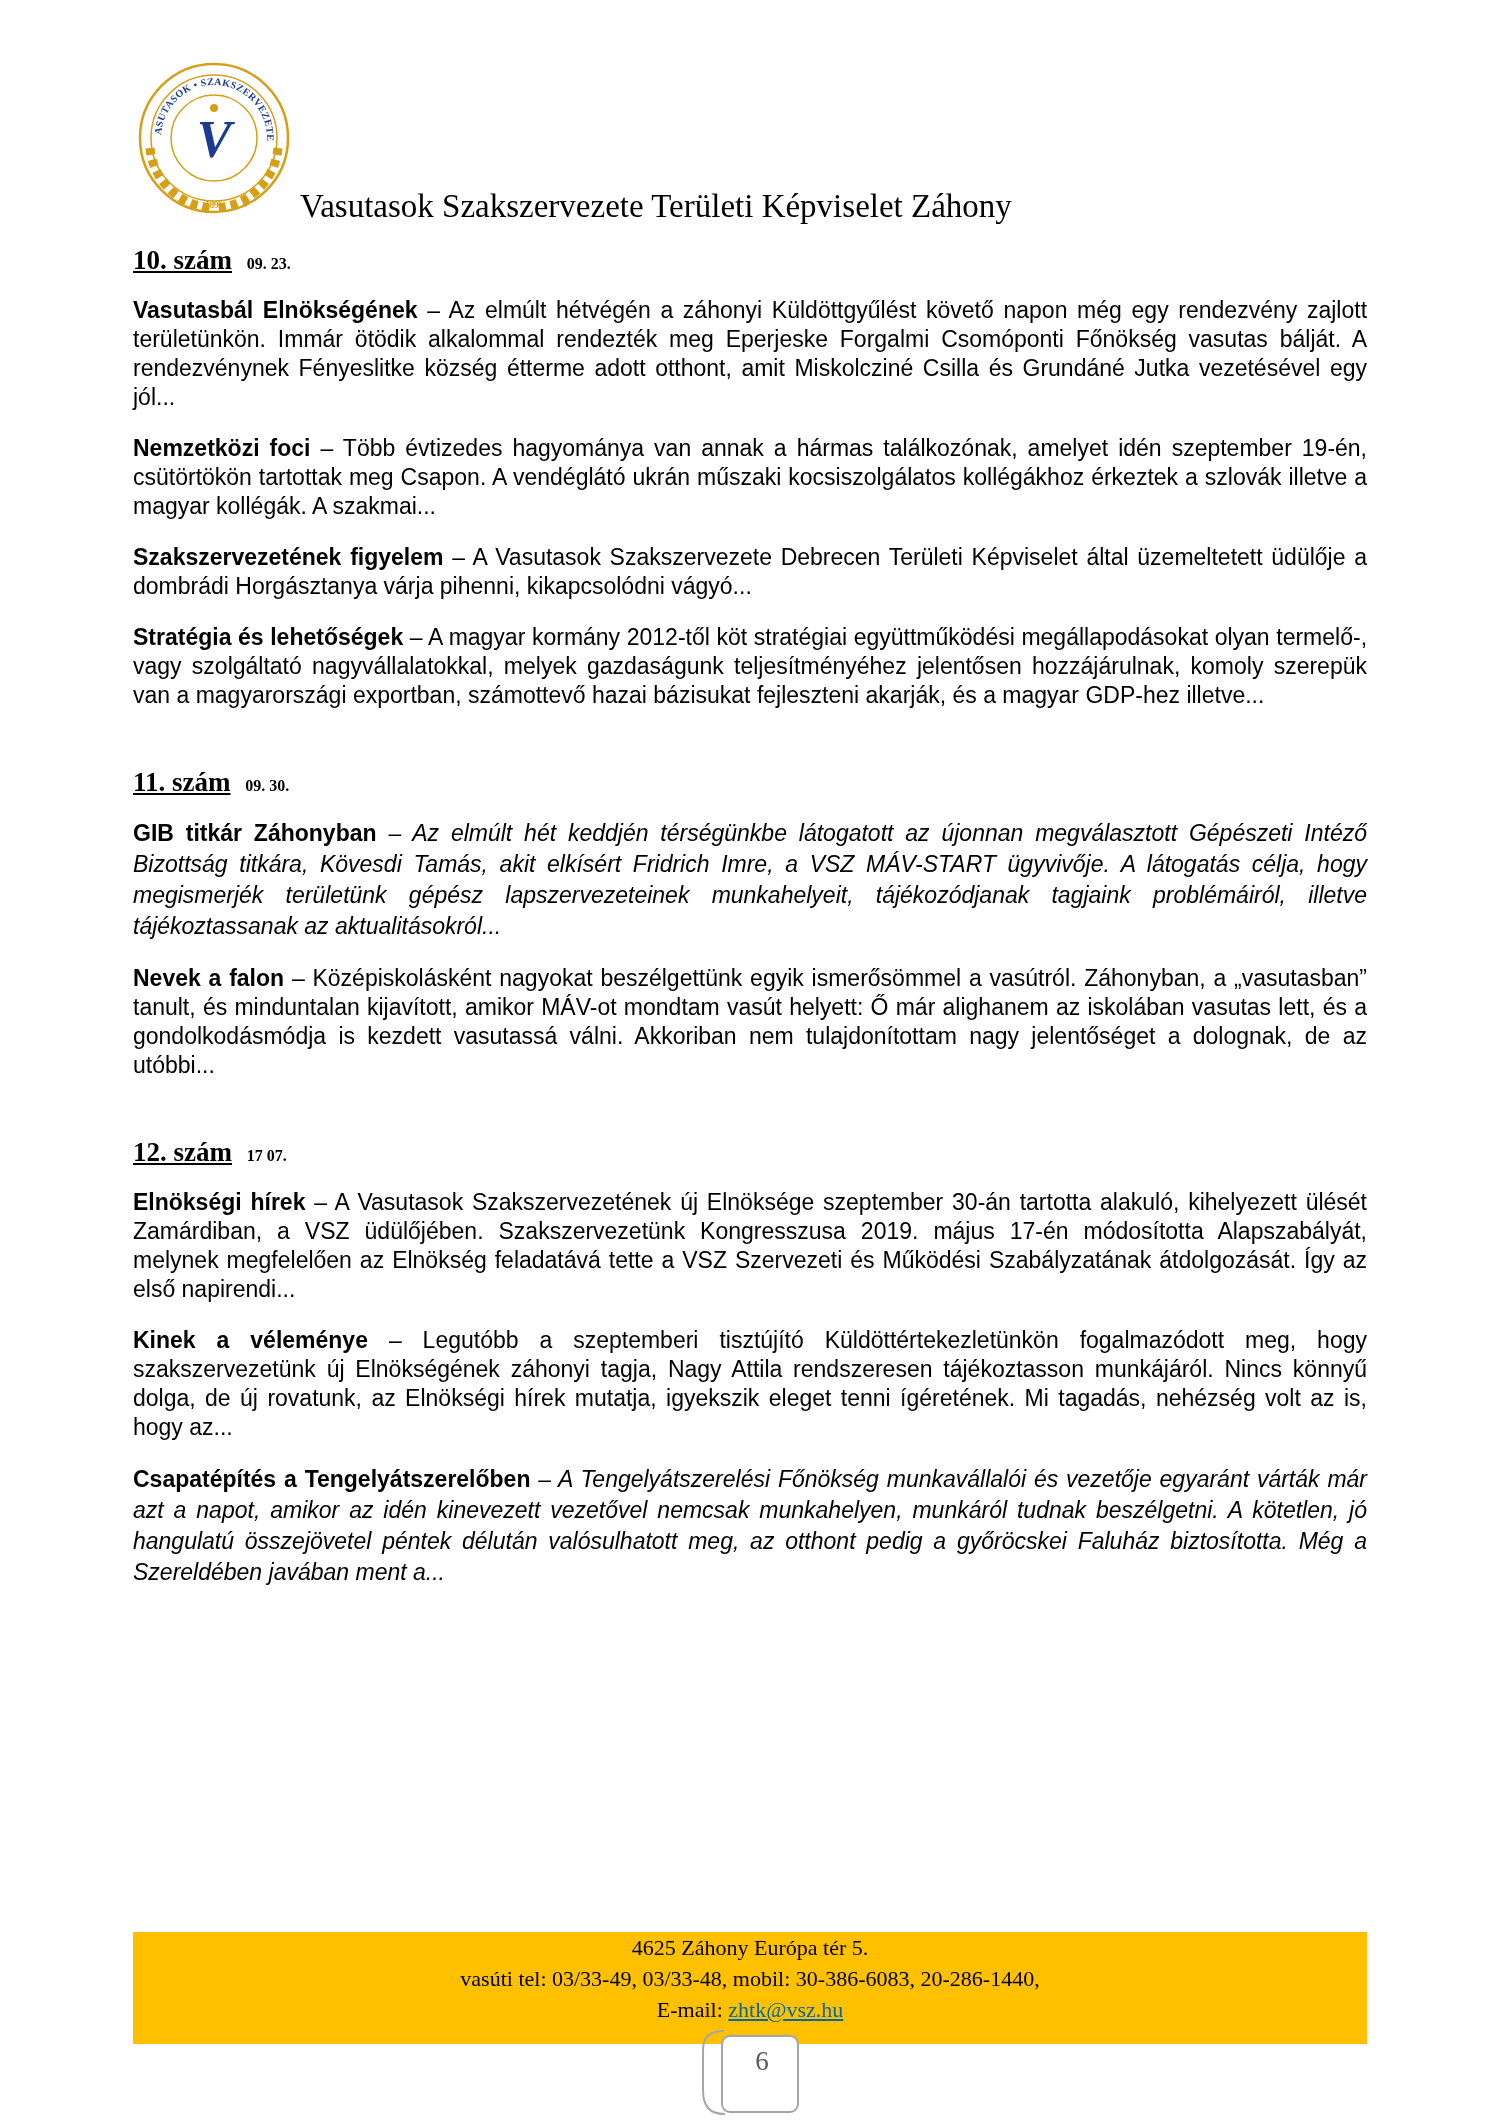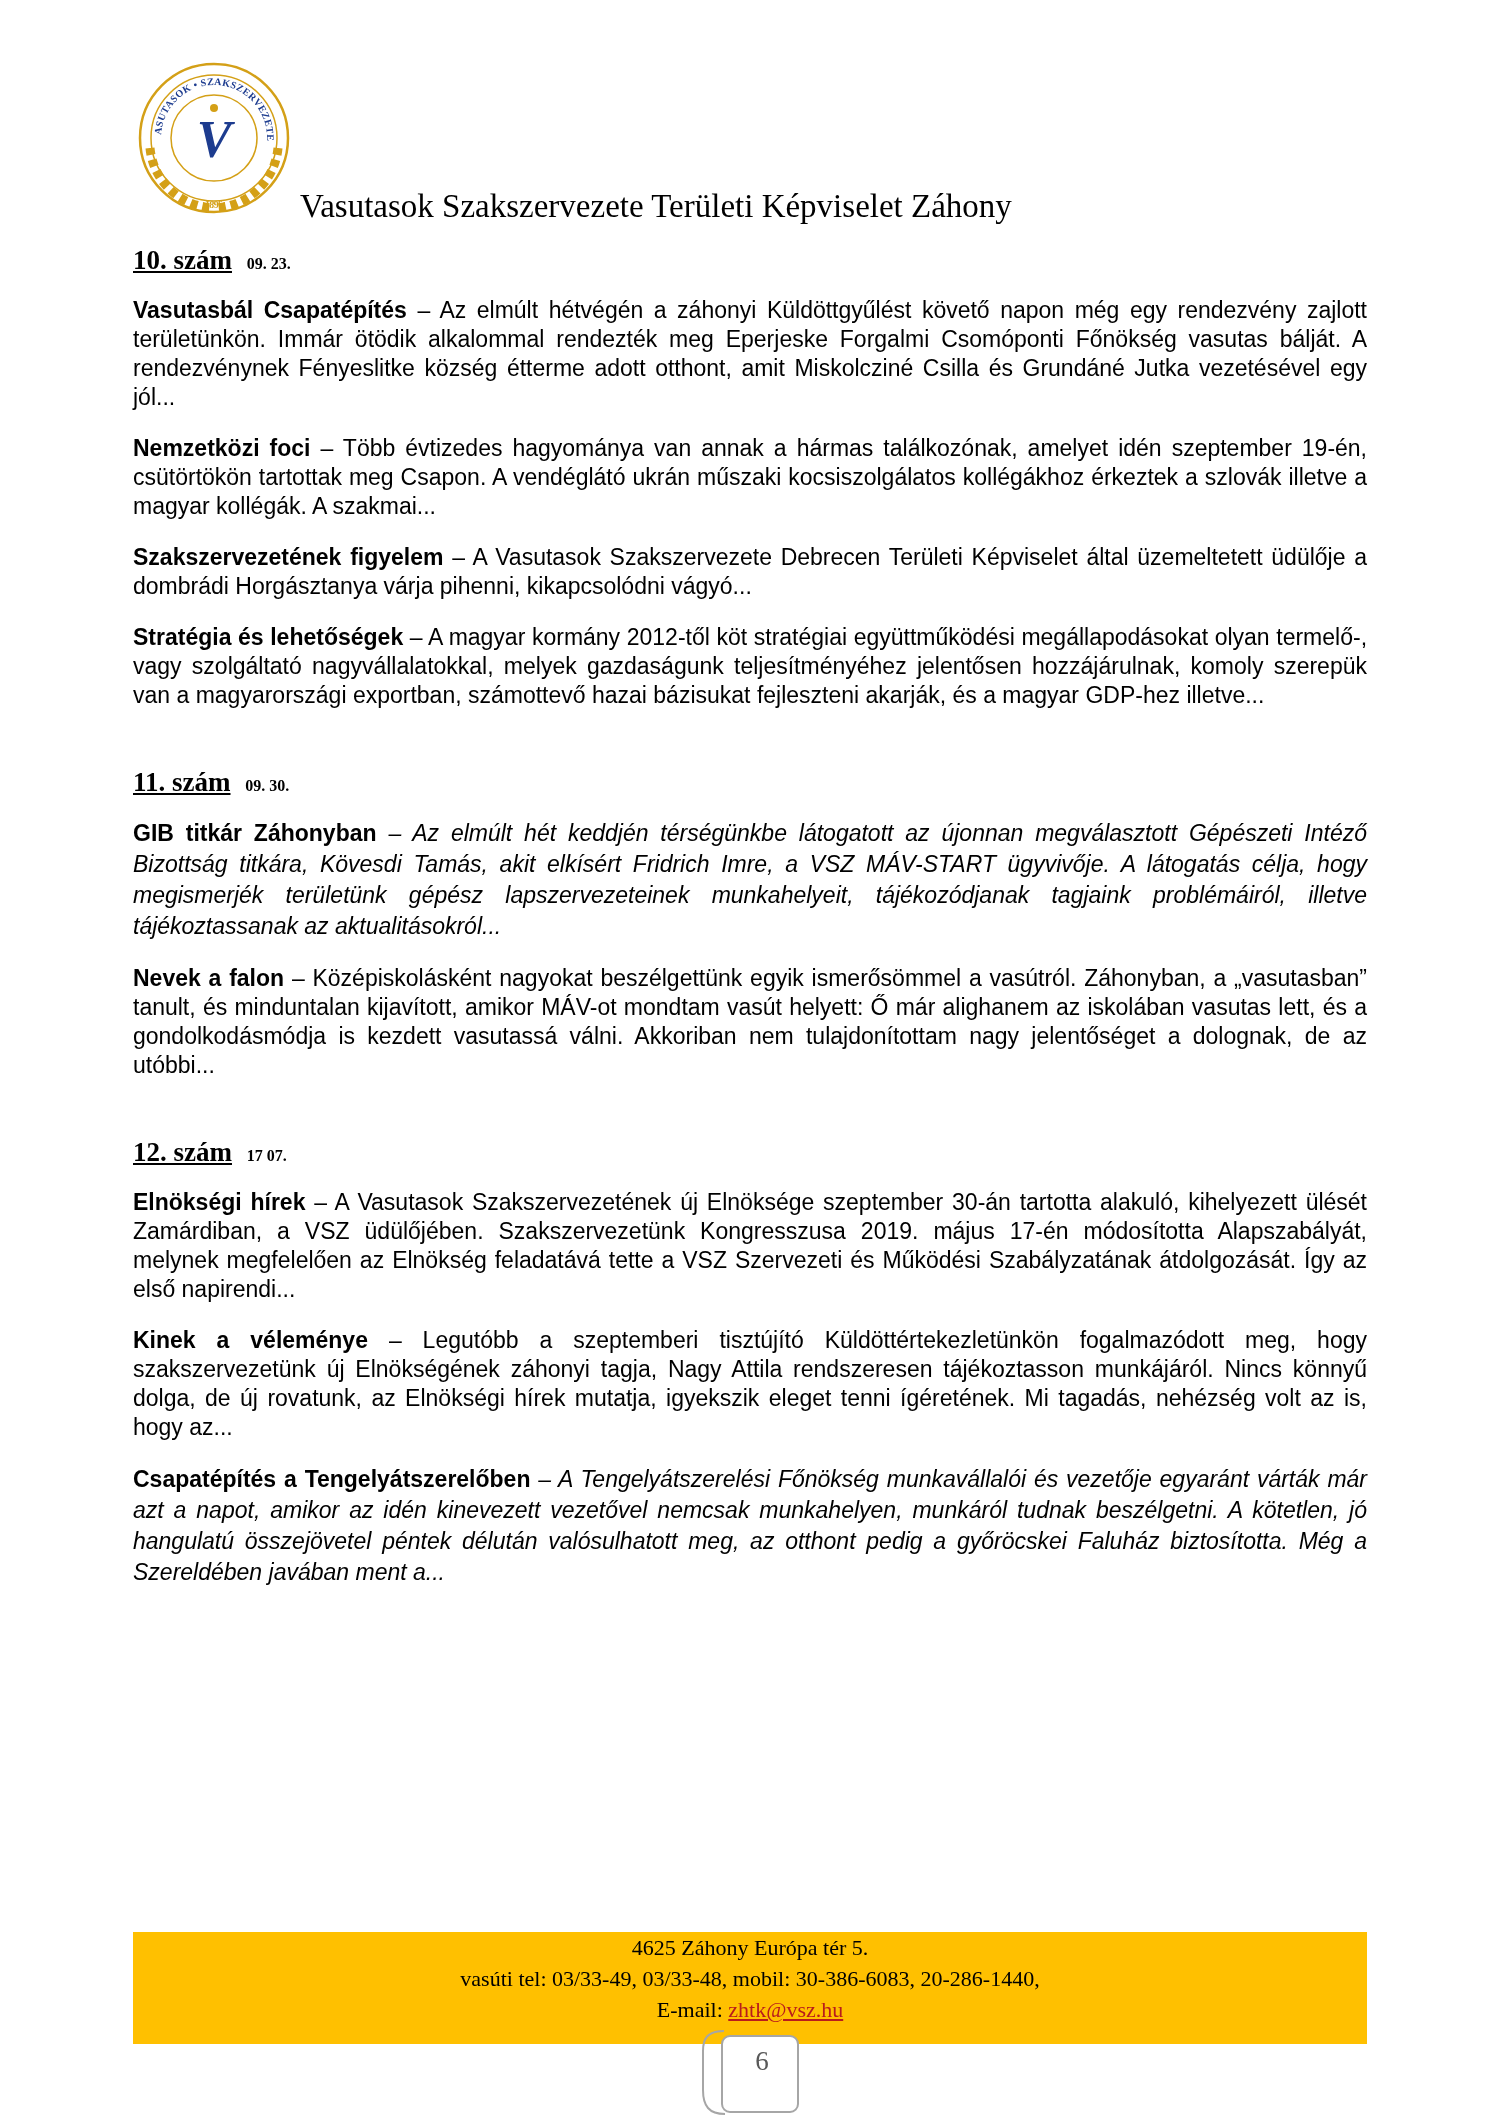--- a/index.html
+++ b/index.html
@@ -40,21 +40,21 @@
   .article.italic .txt { font-style:italic; }
 
   
   .footer-bar {
     position:absolute; left:133px; right:133px; top:1932px; height:112px;
     background:#FFC000;
     font-family:"Liberation Serif", serif;
     font-size:22px; text-align:center; line-height:31px; 
     box-sizing:border-box;
   }
-  .email-link { color:#b91c1c; text-decoration:underline; cursor:pointer; }
+  .email-link { color:#0369a1; text-decoration:underline; cursor:pointer; }
 
   .pagenum {
     position:absolute; left:50%; transform:translateX(-50%);
     top:2028px; width:112px; height:90px;
   }
   .pagenum svg { position:absolute; left:0; top:0; }
   .pagenum-text {
     position:absolute; left:30px; top:18px; width:76px; text-align:center;
     font-family:"Liberation Serif", serif; font-size:27px; color:#595959;
   }
@@ -95,21 +95,21 @@
   </div>
 
   <div class="main">
 
     <div class="section">
       <h2 class="issue-heading">
         <span class="num">10. szám</span>
         <span class="date">09. 23.</span>
       </h2>
       <p class="article">
-        <b>Vasutasbál Csapatépítés</b>
+        <b>Vasutasbál Elnökségének</b>
         <span class="txt">– Az elmúlt hétvégén a záhonyi Küldöttgyűlést követő napon még egy rendezvény zajlott területünkön. Immár ötödik alkalommal rendezték meg Eperjeske Forgalmi Csomóponti Főnökség vasutas bálját. A rendezvénynek Fényeslitke község étterme adott otthont, amit Miskolcziné Csilla és Grundáné Jutka vezetésével egy jól...</span>
       </p>
       <p class="article">
         <b>Nemzetközi foci</b>
         <span class="txt">– Több évtizedes hagyománya van annak a hármas találkozónak, amelyet idén szeptember 19-én, csütörtökön tartottak meg Csapon. A vendéglátó ukrán műszaki kocsiszolgálatos kollégákhoz érkeztek a szlovák illetve a magyar kollégák. A szakmai...</span>
       </p>
       <p class="article">
         <b>Szakszervezetének figyelem</b>
         <span class="txt">– A Vasutasok Szakszervezete Debrecen Területi Képviselet által üzemeltetett üdülője a dombrádi Horgásztanya várja pihenni, kikapcsolódni vágyó...</span>
       </p>

